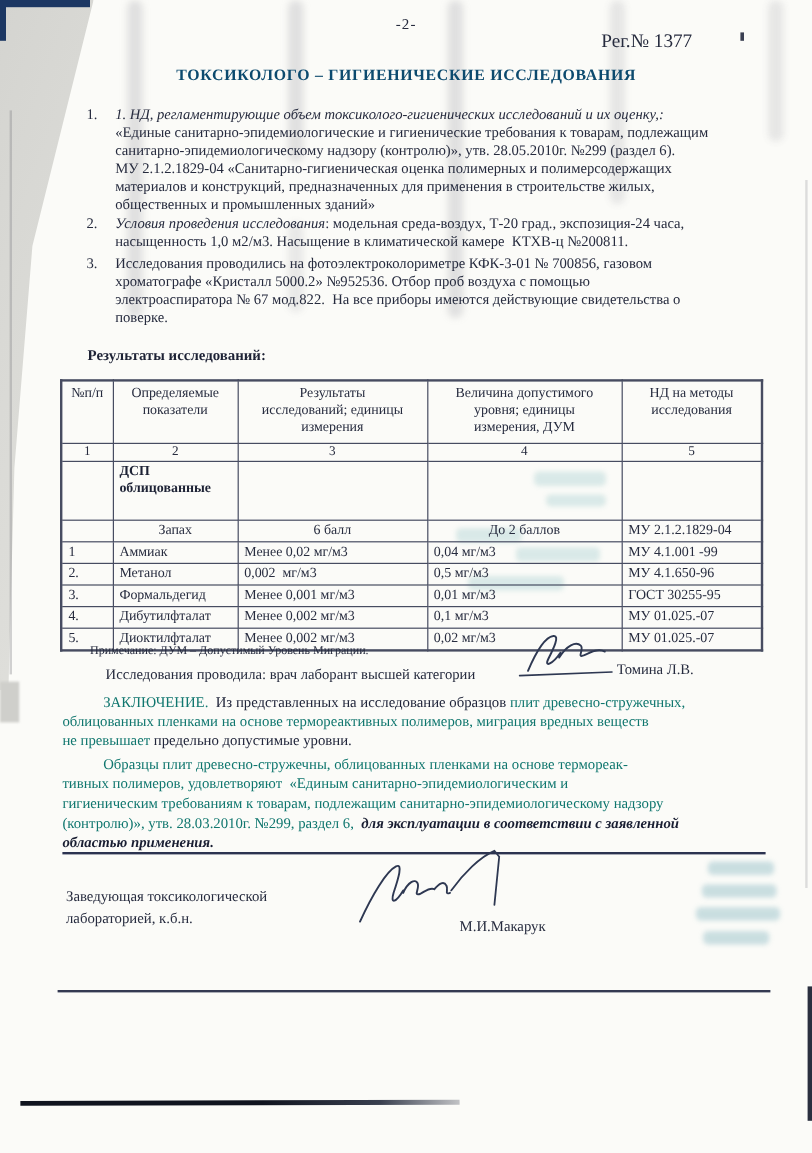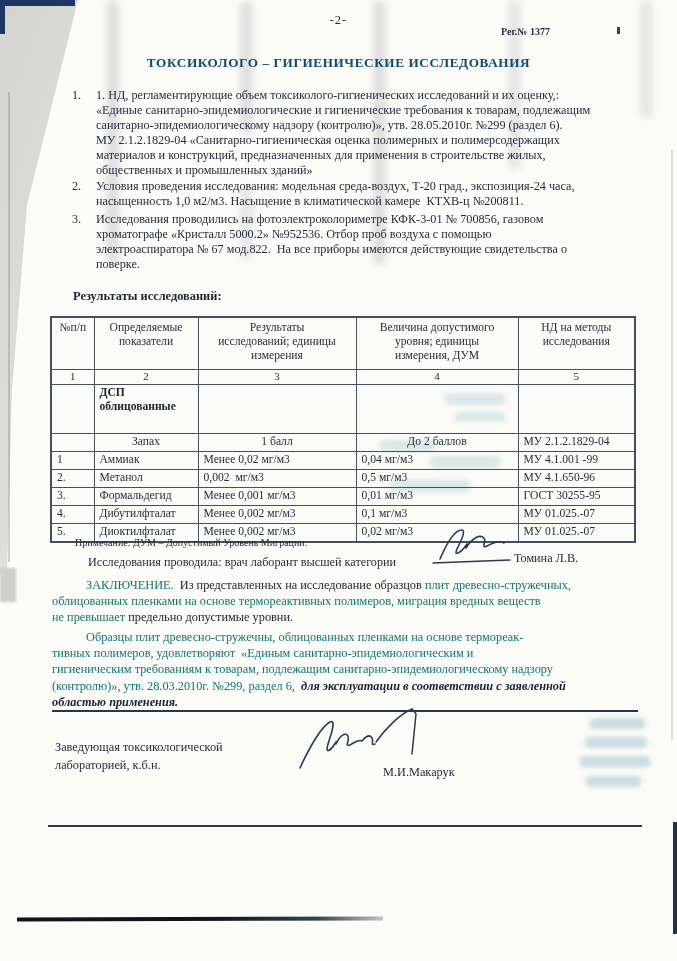--- a/index.html
+++ b/index.html
@@ -22,29 +22,29 @@
   .teal{background:rgba(45,140,150,.16);}
   .teal2{background:rgba(40,130,150,.24);}
   .blob-bl{left:0;top:568px;width:16px;height:34px;background:#cfcfcb;filter:blur(1px);}
   .bottom-line{left:17px;top:917px;width:366px;height:4px;
     background:linear-gradient(to right,#10141f 55%,#3a4050 82%,rgba(60,64,80,.30));transform:rotate(-.15deg);}
   .right-sliver{left:673px;top:822px;width:4px;height:112px;background:#2a2f3f;}
   .tiny-mark{left:617px;top:27px;width:3px;height:7px;background:#3a3f52;filter:blur(.5px);}
 
   
   .pageno{left:0;top:13px;width:677px;text-align:center;font-size:12.5px;letter-spacing:1px;}
-  .regno{left:501px;top:26px;font-size:10px;font-weight:bold;}
+  .regno{left:501px;top:26px;font-size:16px;}
   .title{left:0;top:55px;width:677px;text-align:center;font-weight:bold;
          font-size:13.2px;letter-spacing:.6px;color:#0c4a6e;}
 
   
   .li{left:70px;width:578px;font-size:12.2px;line-height:15.1px;}
   .li .mk{position:absolute;left:2px;top:0;}
   .li .tx{display:block;margin-left:26px;}
-  .it{}
+  .it{font-style:italic;}
 
   .results-heading{left:73px;top:289px;font-weight:bold;font-size:12.4px;color:#1d2235;}
 
   
   table.t{position:absolute;left:50px;top:316px;width:584px;border-collapse:collapse;
           table-layout:fixed;font-size:11.6px;color:#272c3f;border-radius:15px;}
   .t th,.t td{border:1px solid #474c61;padding:1px 5px;white-space:pre-wrap;font-weight:normal;
               overflow:hidden;line-height:1.22;}
   table.t{border:2px solid #474c61;}
   .t .hd{vertical-align:top;text-align:center;padding-top:3px;}
@@ -160,21 +160,21 @@
       <td></td>
       <td class="bold">ДСП
 облицованные</td>
       <td></td>
       <td></td>
       <td></td>
     </tr>
     <tr class="r-zapah">
       <td></td>
       <td class="c">Запах</td>
-      <td class="c">1 балл</td>
+      <td class="c">6 балл</td>
       <td class="c">До 2 баллов</td>
       <td>МУ 2.1.2.1829-04</td>
     </tr>
     <tr class="r-data">
       <td>1</td>
       <td>Аммиак</td>
       <td>Менее 0,02 мг/м3</td>
       <td>0,04 мг/м3</td>
       <td>МУ 4.1.001 -99</td>
     </tr>

